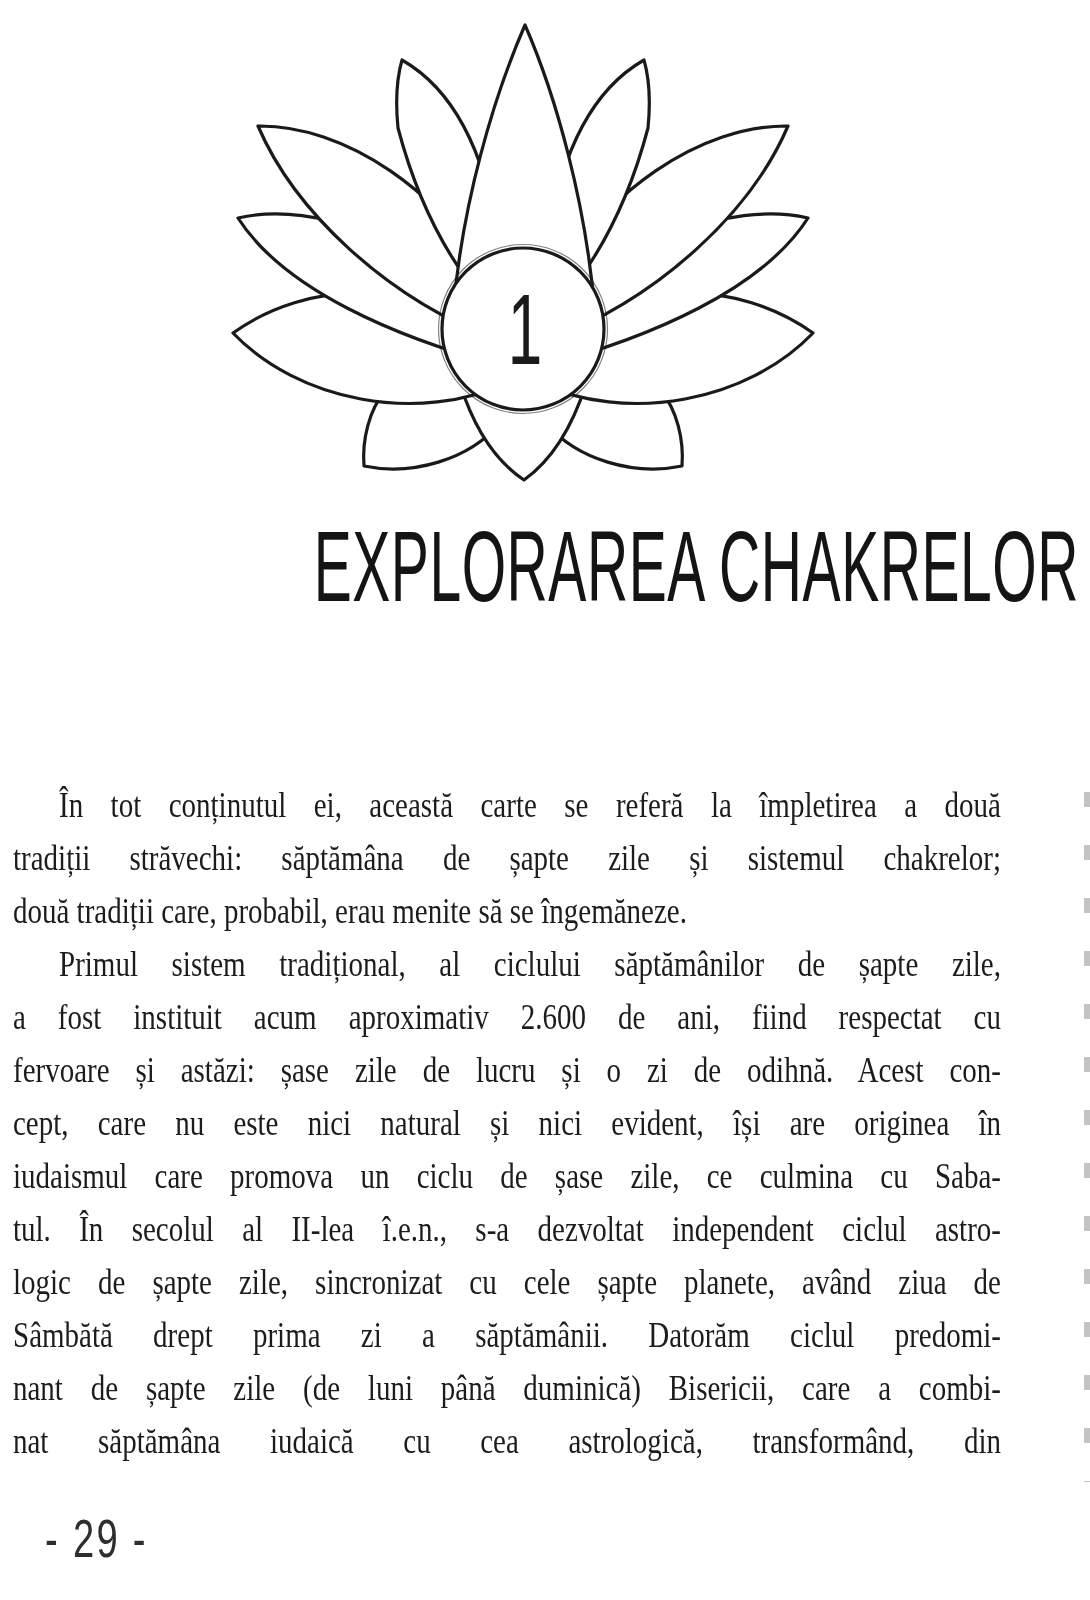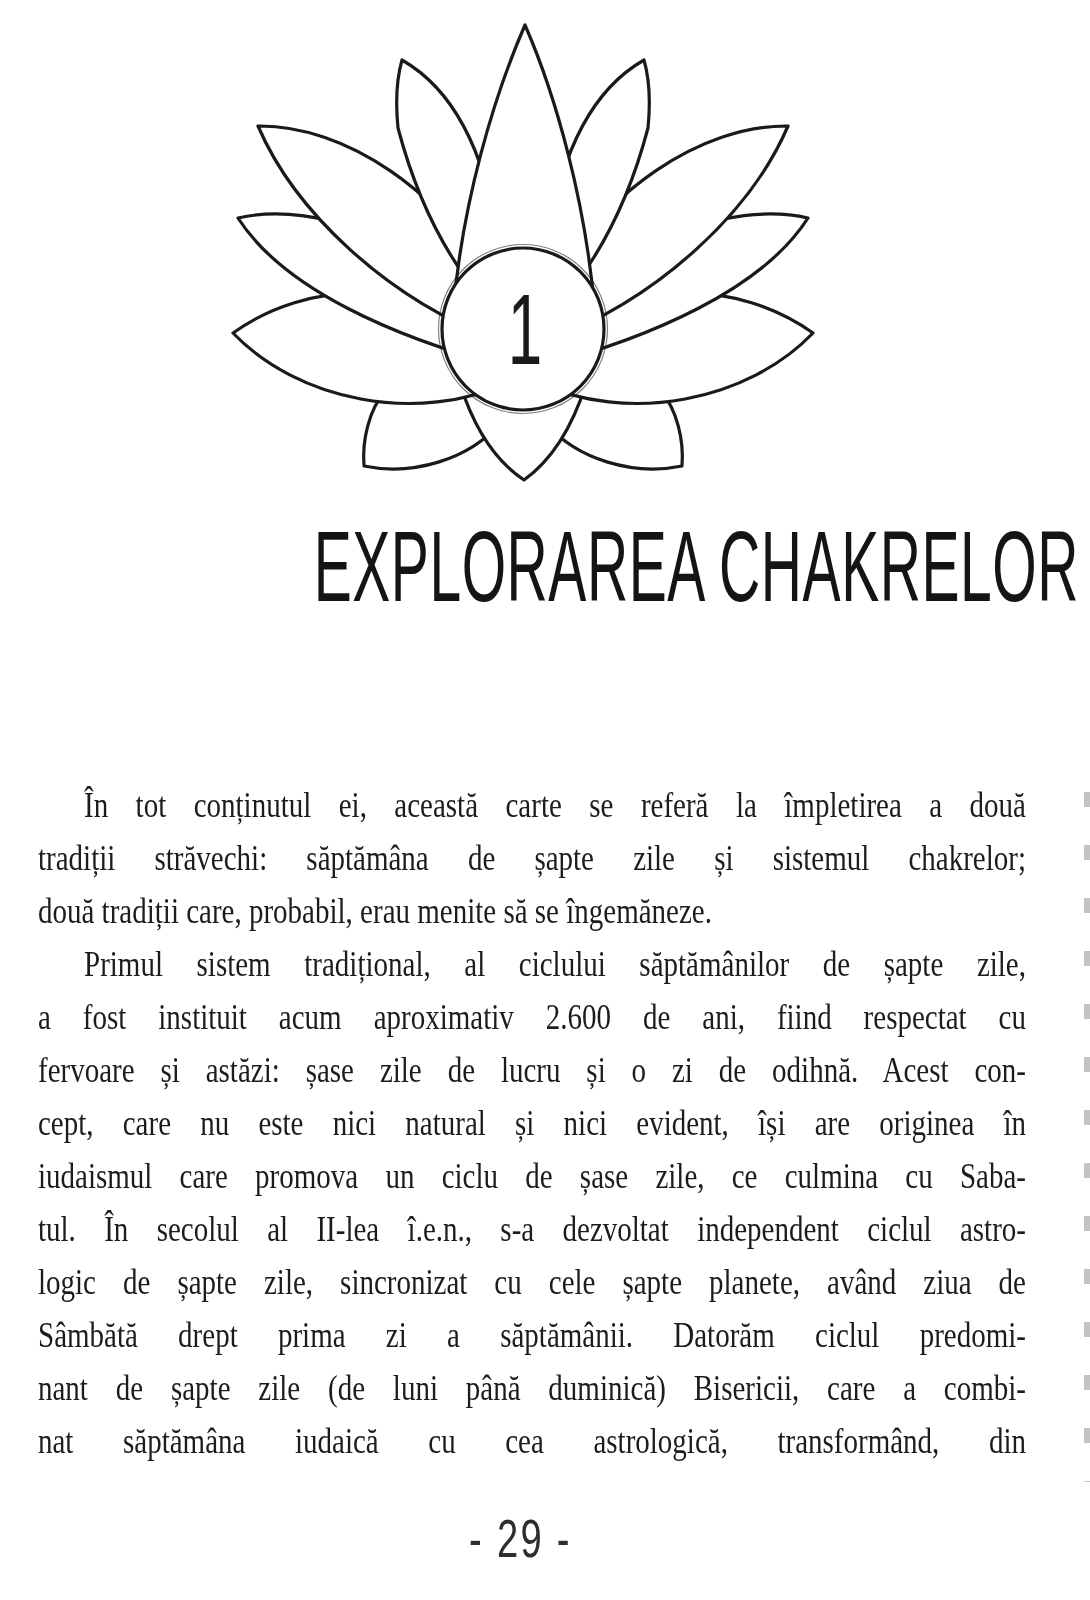--- a/index.html
+++ b/index.html
@@ -29,34 +29,34 @@
     text-align:right; font-family:"Liberation Sans","DejaVu Sans",sans-serif;
     font-size:100px; line-height:92px; color:#141414; font-weight:400;
   }
   .squeeze {
     display:inline-block; transform:scaleX(0.57);
     transform-origin:50% 50%; white-space:nowrap; letter-spacing:0.01em;
   }
 
   
   .body {
-    position:absolute; top:779px; left:38px; width:988px;
+    position:absolute; top:779px; left:13px; width:988px;
     font-size:29px; line-height:53px;
   }
   .bline {
     height:53px; text-align:justify; text-align-last:justify;
     transform:scaleY(1.25); transform-origin:50% 50%;
   }
   .indent { text-indent:46px; }
   .para-end { text-align-last:left; }
 
   
   .pageno {
     position:absolute; top:1511px; left:25px; width:990px;
-    text-align:center; font-family:"Liberation Sans","DejaVu Sans",sans-serif;
+    font-family:"Liberation Sans","DejaVu Sans",sans-serif;
     font-size:53px; line-height:56px; color:#2e2e2e;
   }
   .squeeze-num {
     display:inline-block; transform:scaleX(0.72);
     transform-origin:50% 50%; white-space:nowrap; letter-spacing:0.06em;
   }
 
   
   .edge-artifact {
     position:absolute; right:0; top:792px; width:6px; height:690px;

